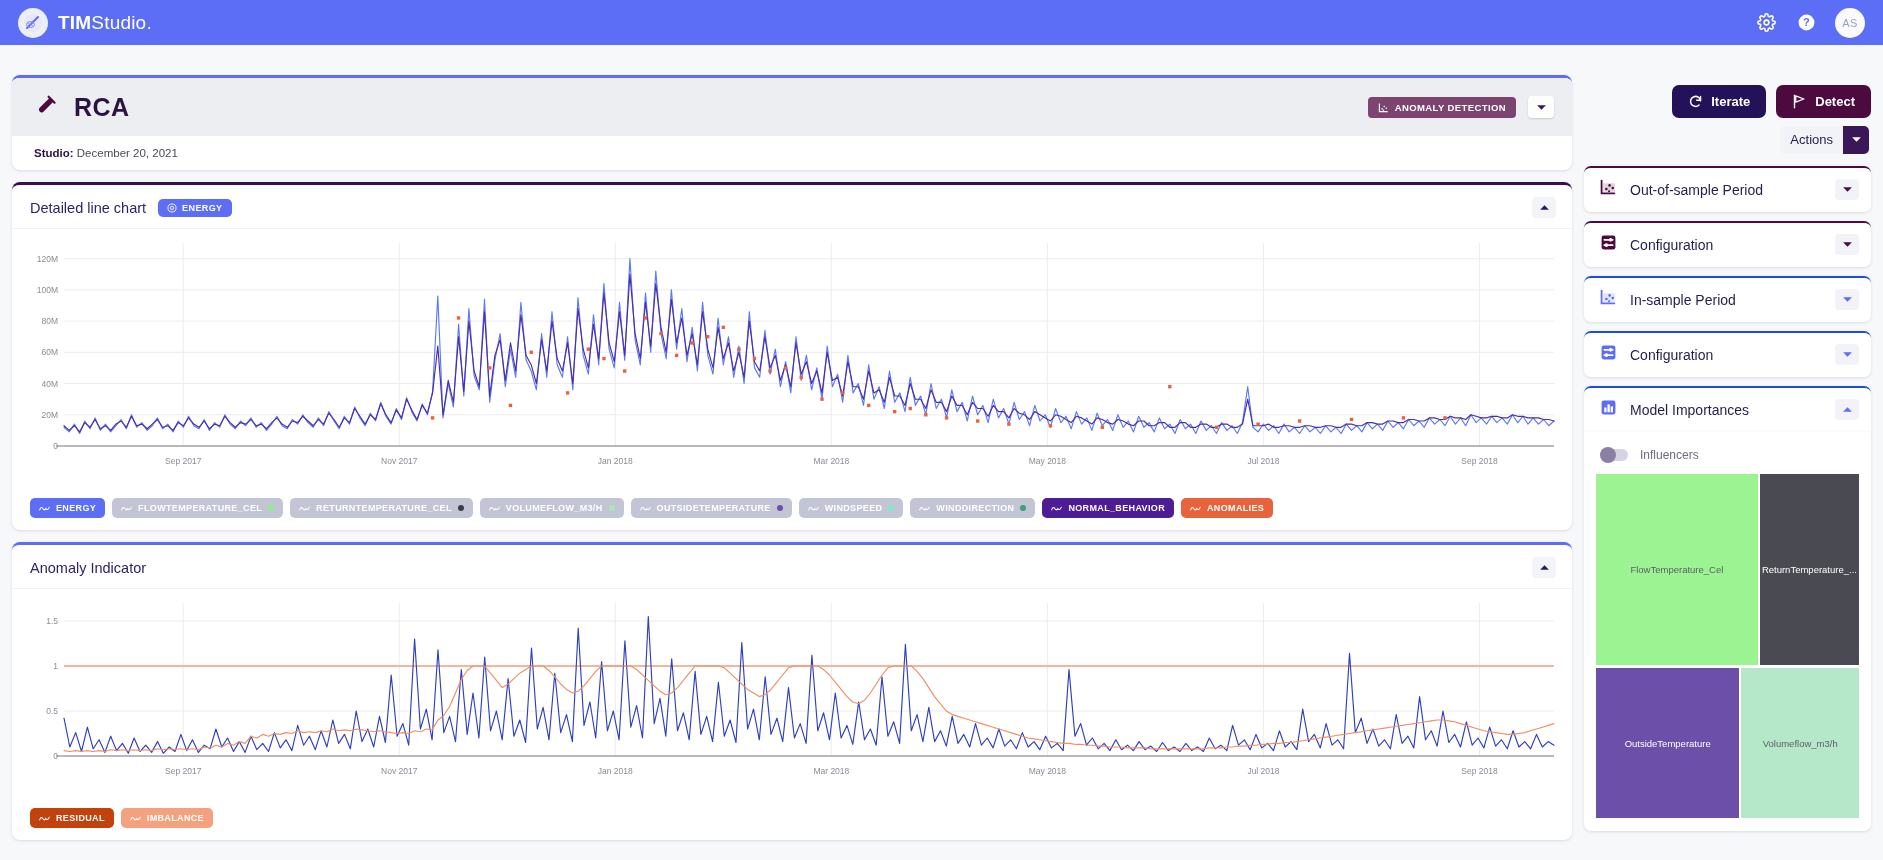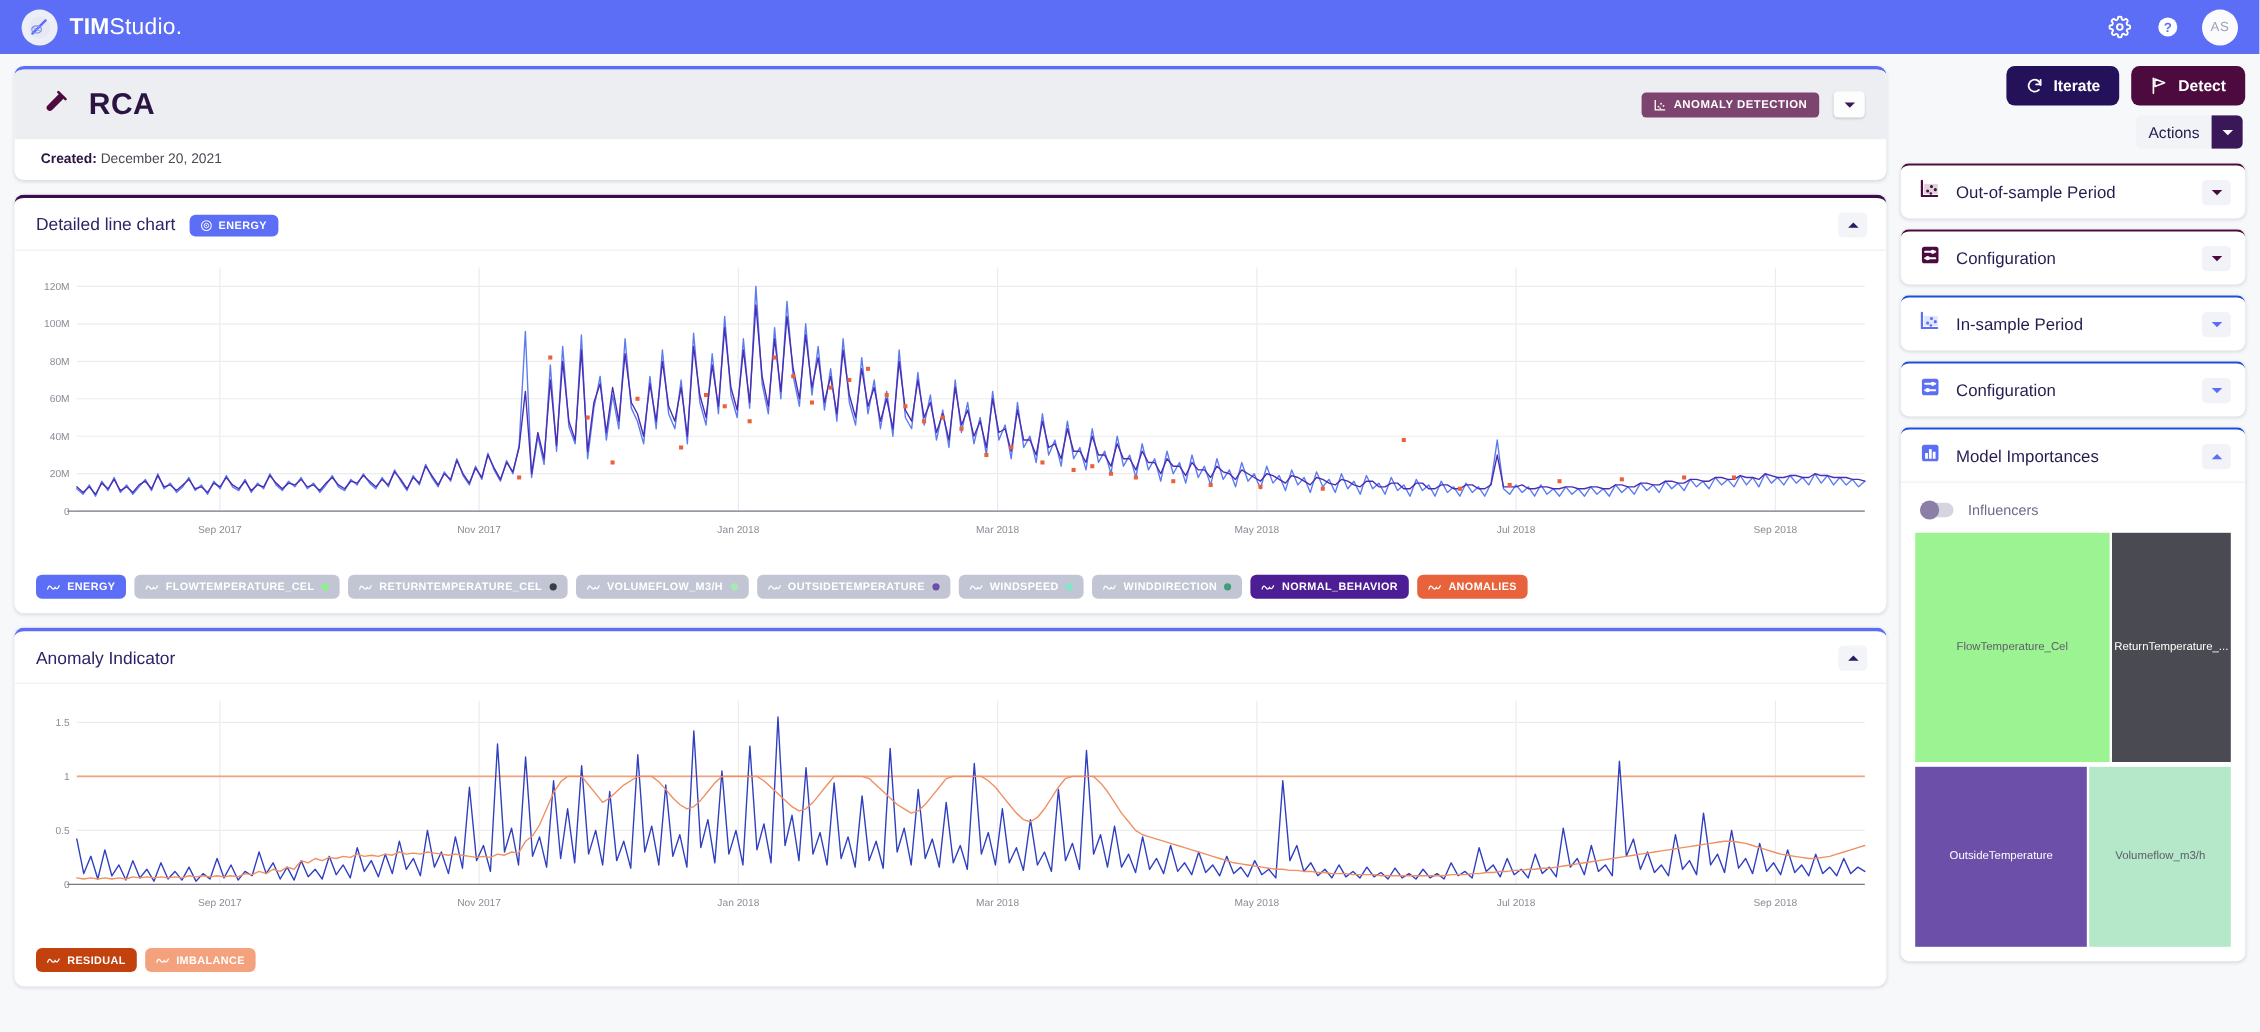--- a/index.html
+++ b/index.html
@@ -27,21 +27,21 @@
   .topbar-right { margin-left: auto; display: flex; align-items: center; gap: 18px; }
   .ic-btn { width: 22px; height: 22px; display:flex; align-items:center; justify-content:center; cursor:pointer; }
   .avatar {
     width: 30px; height: 30px; border-radius: 50%;
     background: #fbfbfd; color: #9aa2b8;
     display:flex; align-items:center; justify-content:center;
     font-size: 11px; letter-spacing: .5px;
   }
 
   
-  .layout { display: flex; height: 815px; padding: 10px 11px 0 12px; gap: 12px; }
+  .layout { display: flex; height: 815px; padding: 10px 11px 0 12px; gap: 12px; align-items: center; }
   .left-col { width: 1560px; display: flex; flex-direction: column; gap: 12px; }
   .right-col { width: 287px; display: flex; flex-direction: column; }
 
   
   .card {
     background: #fff; border-radius: 8px;
     box-shadow: 0 1px 3px rgba(30,30,60,.13);
     overflow: hidden;
   }
   .card.top-purple { border-top: 3px solid #5b6ef5; }
@@ -214,21 +214,21 @@
           </svg>
           <span>ANOMALY DETECTION</span>
         </div>
         <div class="chev-box">
           <svg width="11" height="7" viewBox="0 0 12 8">
             <path d="M1 1.5 L6 6.5 L11 1.5 Z" fill="#3a1758"></path>
           </svg>
         </div>
       </div>
       <div class="created-row">
-        <b>Created:</b>
+        <b>Studio:</b>
         <span>December 20, 2021</span>
       </div>
     </div>
 
     <div class="card top-dark">
       <div class="panel-head">
         <div class="panel-title">Detailed line chart</div>
         <div class="pill-energy">
           <svg width="10" height="10" viewBox="0 0 16 16">
             <circle cx="8" cy="8" r="6.5" fill="none" stroke="#fff" stroke-width="1.4"></circle>

